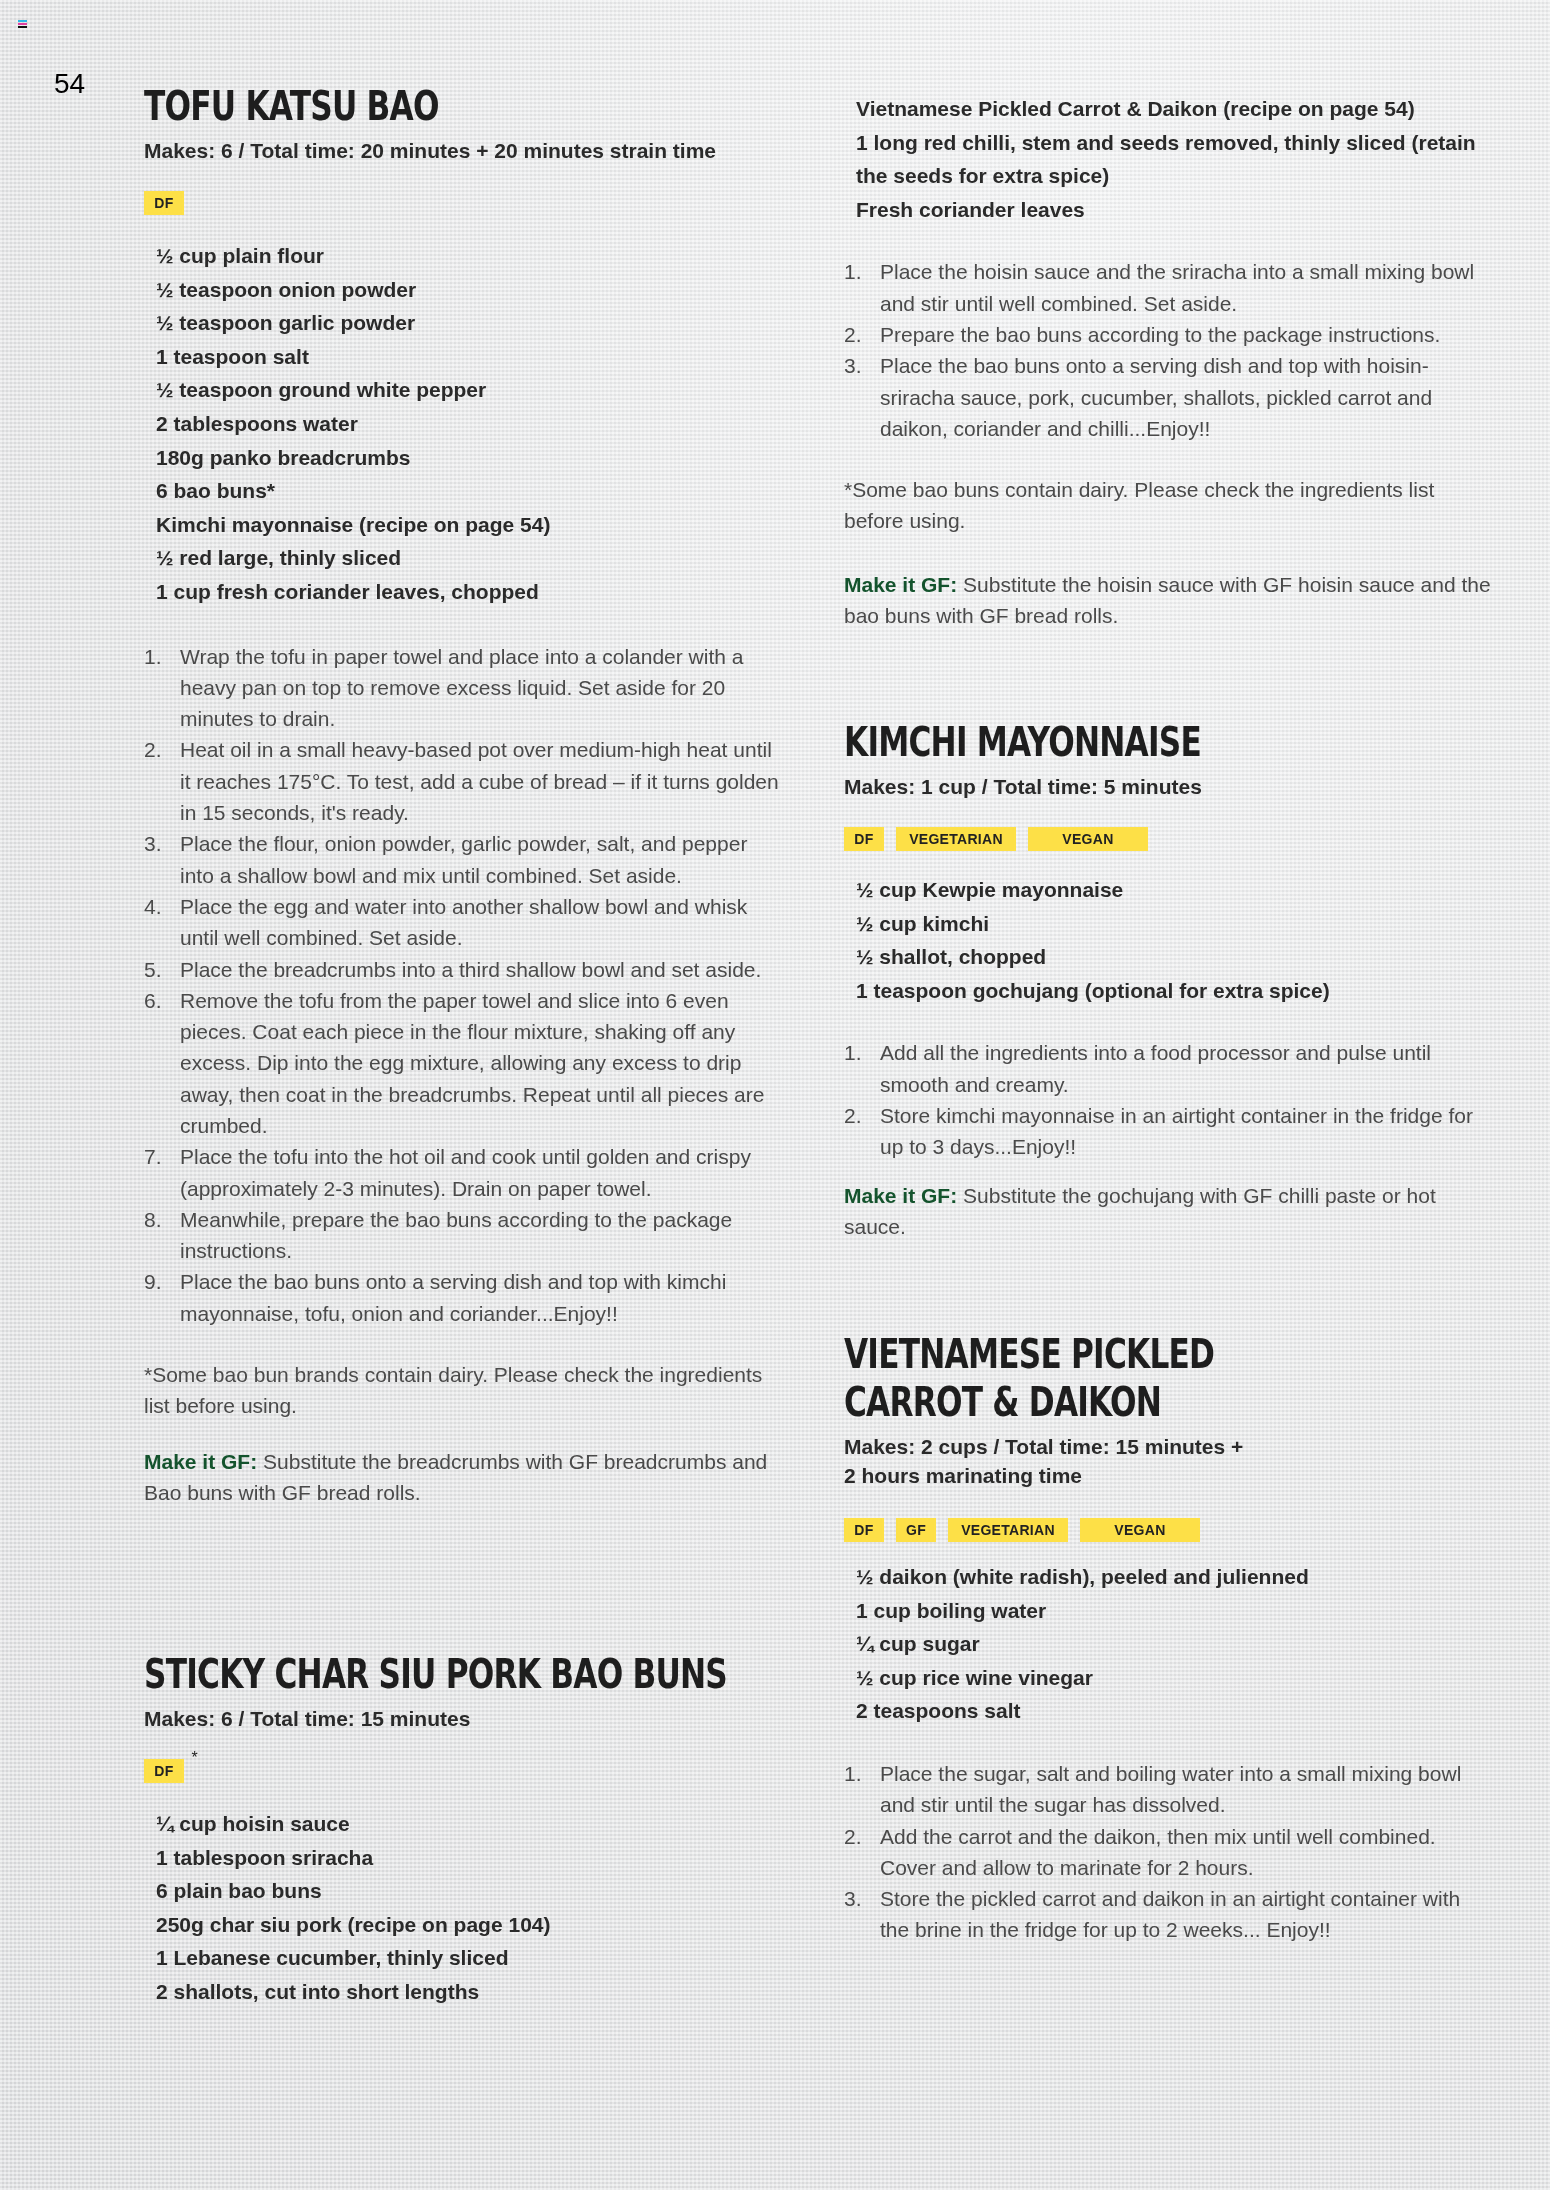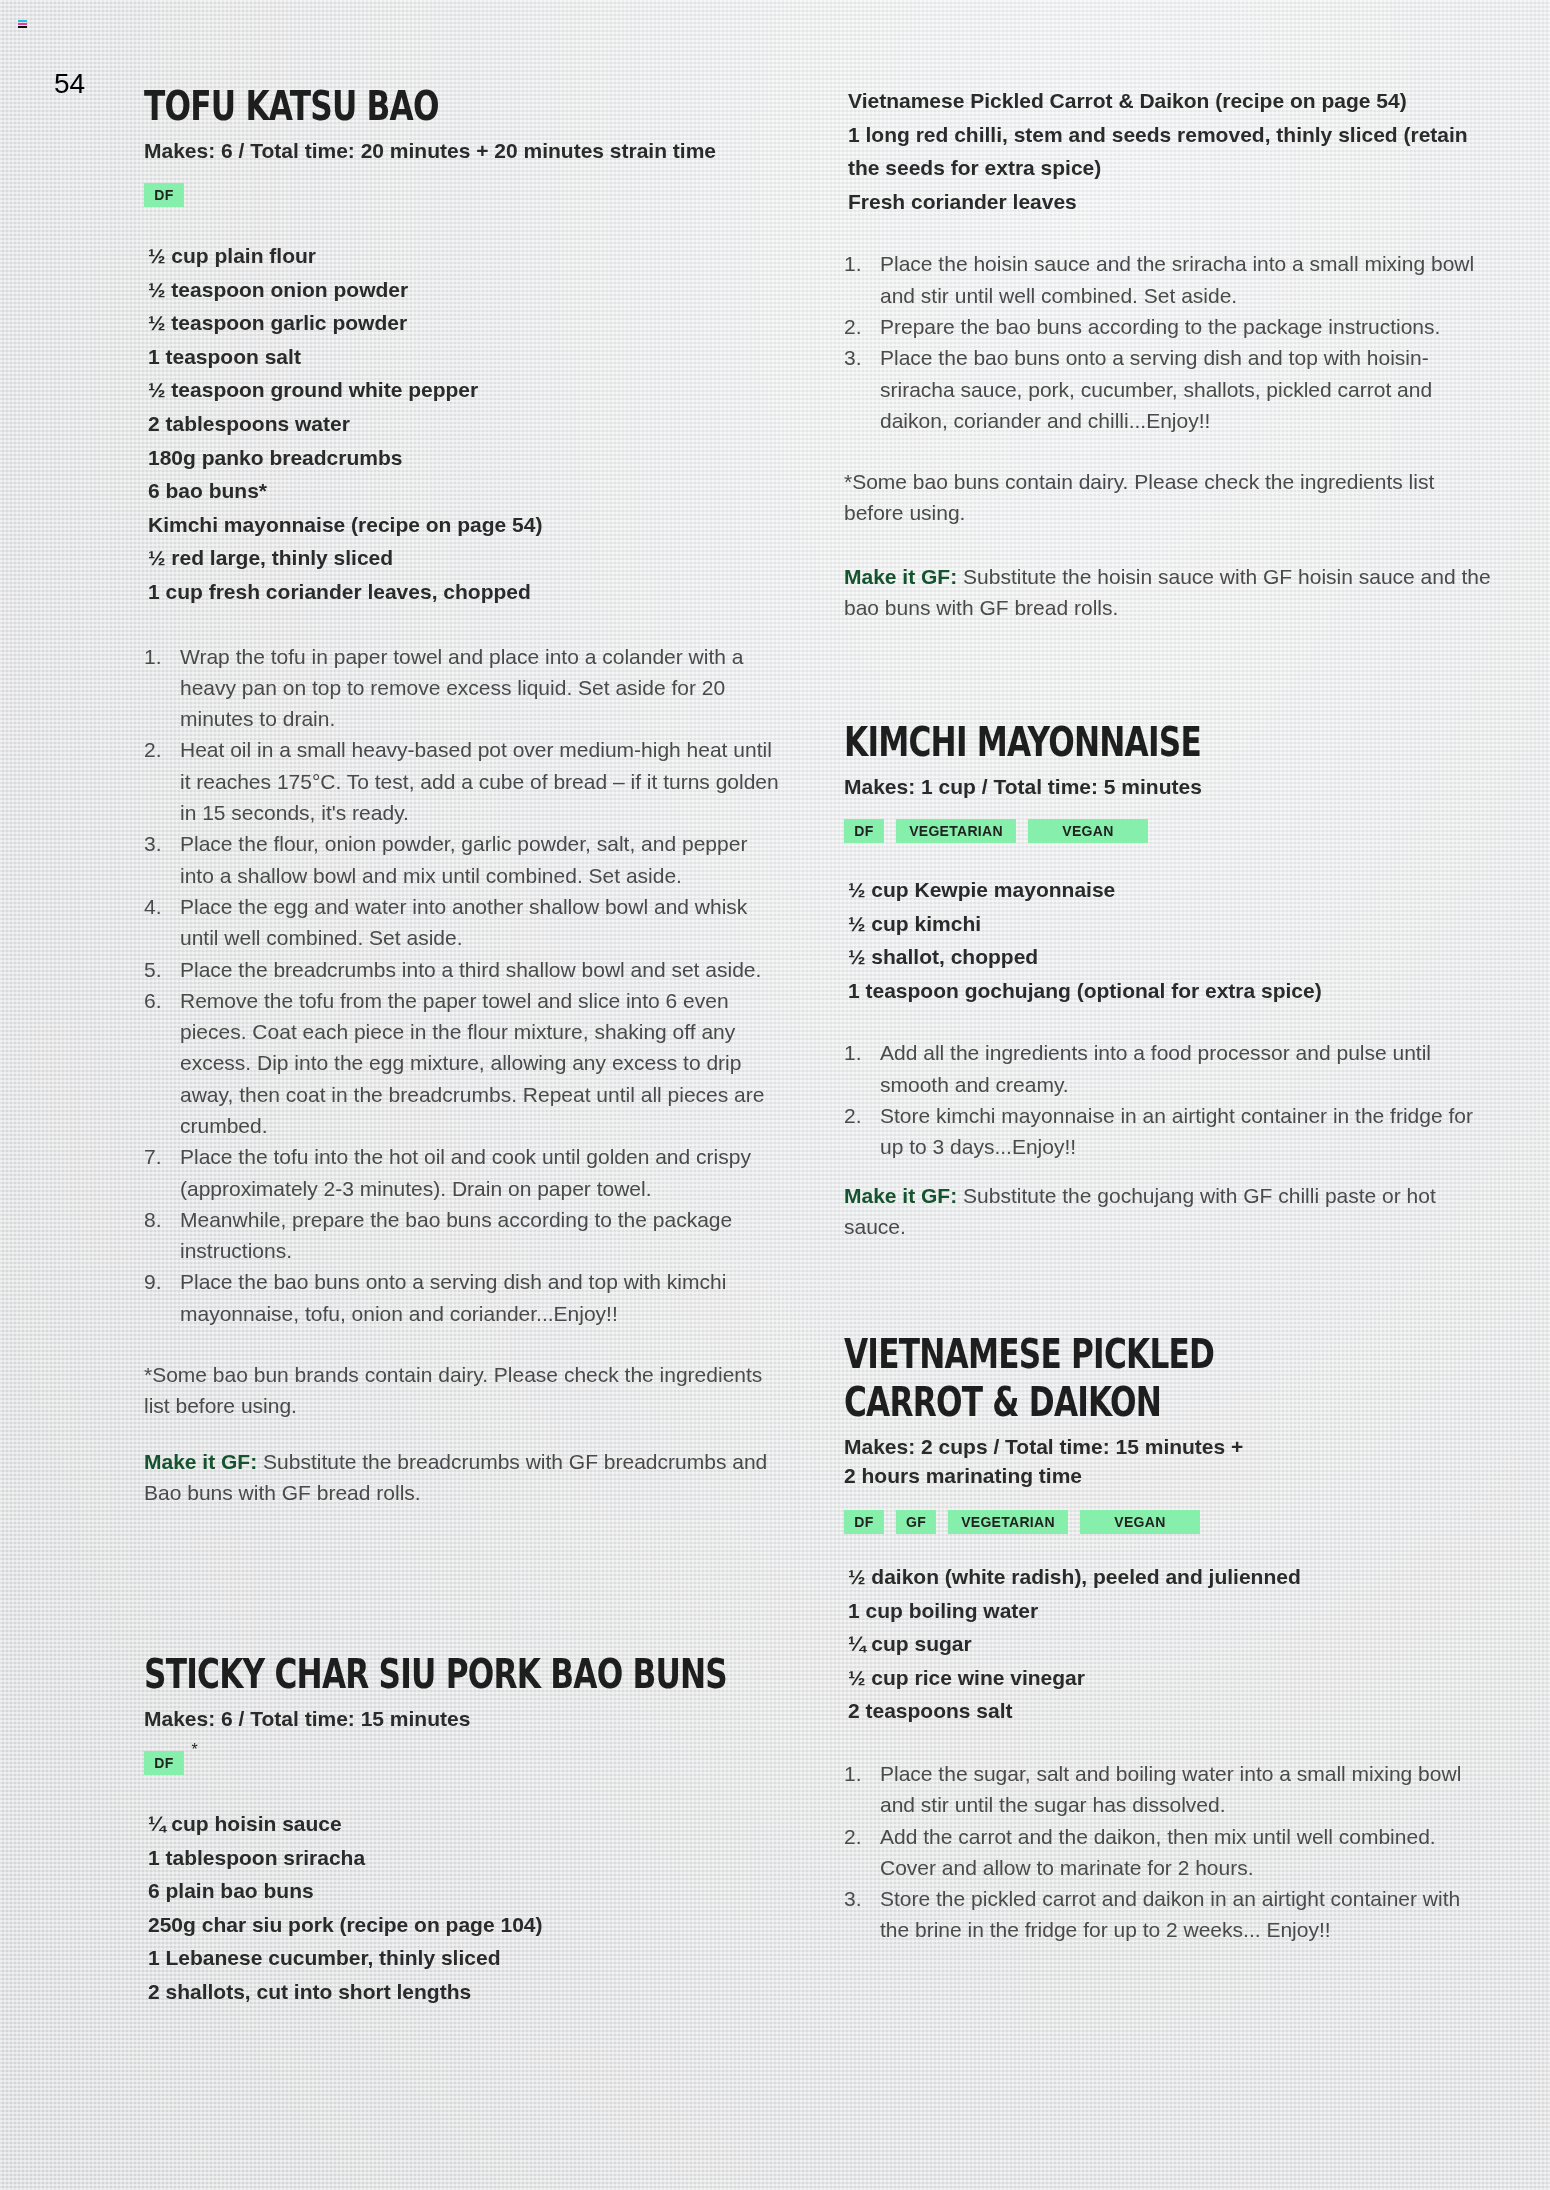--- a/index.html
+++ b/index.html
@@ -23,29 +23,29 @@
 
   .title {
     font-family: "DejaVu Sans", sans-serif; font-weight: bold;
     font-size: 40px; line-height: 48px; letter-spacing: -1px;
     color: #1e1e1e; margin: 0; transform: scaleX(0.78); transform-origin: left;
     white-space: nowrap;
   }
   .meta { font-size: 21px; font-weight: bold; color: #2a2a2a; margin: 6px 0 0 0; line-height: 29px; }
   .badges { display: flex; gap: 12px; margin-top: 18px; height: 26px; }
   .badge {
-    background: #86efac; font-size: 14px; font-weight: bold; color: #222;
+    background: #fde047; font-size: 14px; font-weight: bold; color: #222;
     display: flex; align-items: center; justify-content: center;
-    height: 24px; padding: 0 10px; position: relative; letter-spacing: 0.3px;
+    height: 24px; padding: 0 10px; position: relative; letter-spacing: 0.3px; margin-top: 8px;
   }
   .badge.w-df { width: 20px; }
   .badge.w-veg { width: 100px; }
   .badge.w-vegan { width: 100px; }
   .badge .star { position: absolute; right: -14px; top: -10px; font-size: 16px; font-weight: normal; }
-  .ingredients { margin: 4px; padding: 0; list-style: none; }
+  .ingredients { margin: 12px; padding: 0; list-style: none; }
   .ingredients li { font-size: 21px; font-weight: bold; line-height: 33.6px; color: #2a2a2a; }
   .steps { margin: 0; padding: 0; list-style: none; }
   .steps li { display: flex; font-size: 21px; line-height: 31.3px; color: #4a4a4a; }
   .steps li .num { width: 36px; flex: none; }
   .steps li .txt { flex: 1; }
   .note { font-size: 21px; line-height: 31.3px; color: #4a4a4a; margin: 0; }
   .note b { color: #14532d; }
 </style>
 </head>
 <body>

